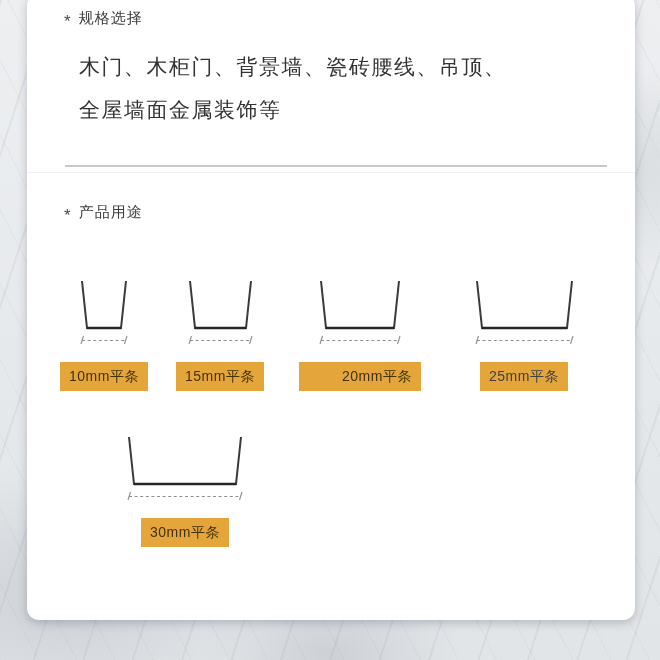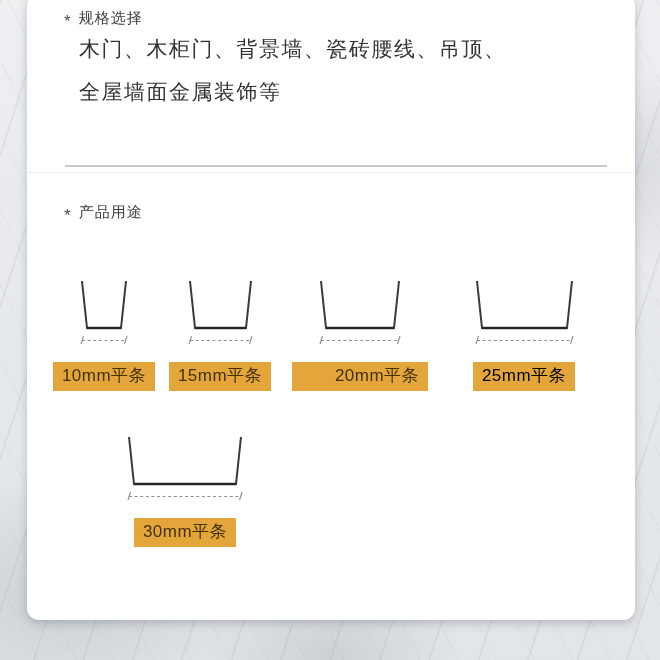--- a/index.html
+++ b/index.html
@@ -23,21 +23,21 @@
     box-shadow:0 3px 10px rgba(60,70,82,0.28);
   }
   
   .sec-title{position:absolute;display:flex;align-items:center;color:#3d3d3d;}
   .sec-title .star{font-size:17px;line-height:10px;margin-right:8px;color:#4a4a4a;transform:translateY(3px);}
   .sec-title .t{font-size:15px;letter-spacing:1px;font-weight:400;}
   .usage-title{left:64px;top:9px;}
   .spec-title{left:64px;top:203px;}
   
   .usage-body{
-    position:absolute;left:79px;top:27px;width:500px;
+    position:absolute;left:79px;top:45px;width:500px;
     font-size:21px;line-height:43px;color:#333;letter-spacing:1.5px;
   }
   .usage-body p{margin:0;padding:0;}
   
   .divider{position:absolute;left:65px;top:165px;width:542px;height:2px;background:#c7c9cb;}
   .seam{position:absolute;left:27px;top:172px;width:608px;height:1px;background:#eef0f2;}
   
   .opt{
     position:absolute;width:180px;
     display:flex;flex-direction:column;align-items:center;
@@ -45,21 +45,21 @@
   .opt1{left:14px;top:280px;}
   .opt2{left:130px;top:280px;}
   .opt3{left:270px;top:280px;}
   .opt4{left:434px;top:280px;}
   .opt5{left:95px;top:436px;}
   .opt6{left:363px;top:455px;}
   .profile-holder{height:66px;display:flex;align-items:flex-start;justify-content:center;}
   .opt-label{
     margin-top:16px;
     padding:3px 9px 4px 9px;
-    font-size:17px;line-height:22px;letter-spacing:0.5px;
+    font-size:14px;line-height:22px;letter-spacing:0.5px;
     white-space:nowrap;
   }
 </style>
 </head>
 <body>
 
 <div class="stage">
   <div class="card"></div>
 
   <div class="sec-title usage-title">
@@ -118,21 +118,21 @@
   <div class="opt opt4">
     <div class="profile-holder">
         <svg width="109" height="66" viewBox="0 0 109 66">
           <polyline points="7,1 12,48 97,48 102,1" fill="none" stroke="#3a3a3a" stroke-width="2"></polyline>
           <line x1="12" y1="48" x2="97" y2="48" stroke="#262626" stroke-width="2.4"></line>
           <line x1="7" y1="60.5" x2="102" y2="60.5" stroke="#8f8f8f" stroke-width="1.1" stroke-dasharray="3 2.6"></line>
           <line x1="8.5" y1="56" x2="6" y2="64" stroke="#8f8f8f" stroke-width="1.1"></line>
           <line x1="103" y1="56" x2="100.5" y2="64" stroke="#8f8f8f" stroke-width="1.1"></line>
         </svg>
       </div>
-    <div class="opt-label" style="background: rgb(228, 166, 58); color: #000000;">25mm平条</div>
+    <div class="opt-label" style="background: rgb(228, 166, 58); color: #404040;">25mm平条</div>
   </div>
   <div class="opt opt5">
     <div class="profile-holder">
         <svg width="126" height="66" viewBox="0 0 126 66">
           <polyline points="7,1 12,48 114,48 119,1" fill="none" stroke="#3a3a3a" stroke-width="2"></polyline>
           <line x1="12" y1="48" x2="114" y2="48" stroke="#262626" stroke-width="2.4"></line>
           <line x1="7" y1="60.5" x2="119" y2="60.5" stroke="#8f8f8f" stroke-width="1.1" stroke-dasharray="3 2.6"></line>
           <line x1="8.5" y1="56" x2="6" y2="64" stroke="#8f8f8f" stroke-width="1.1"></line>
           <line x1="120" y1="56" x2="117.5" y2="64" stroke="#8f8f8f" stroke-width="1.1"></line>
         </svg>

